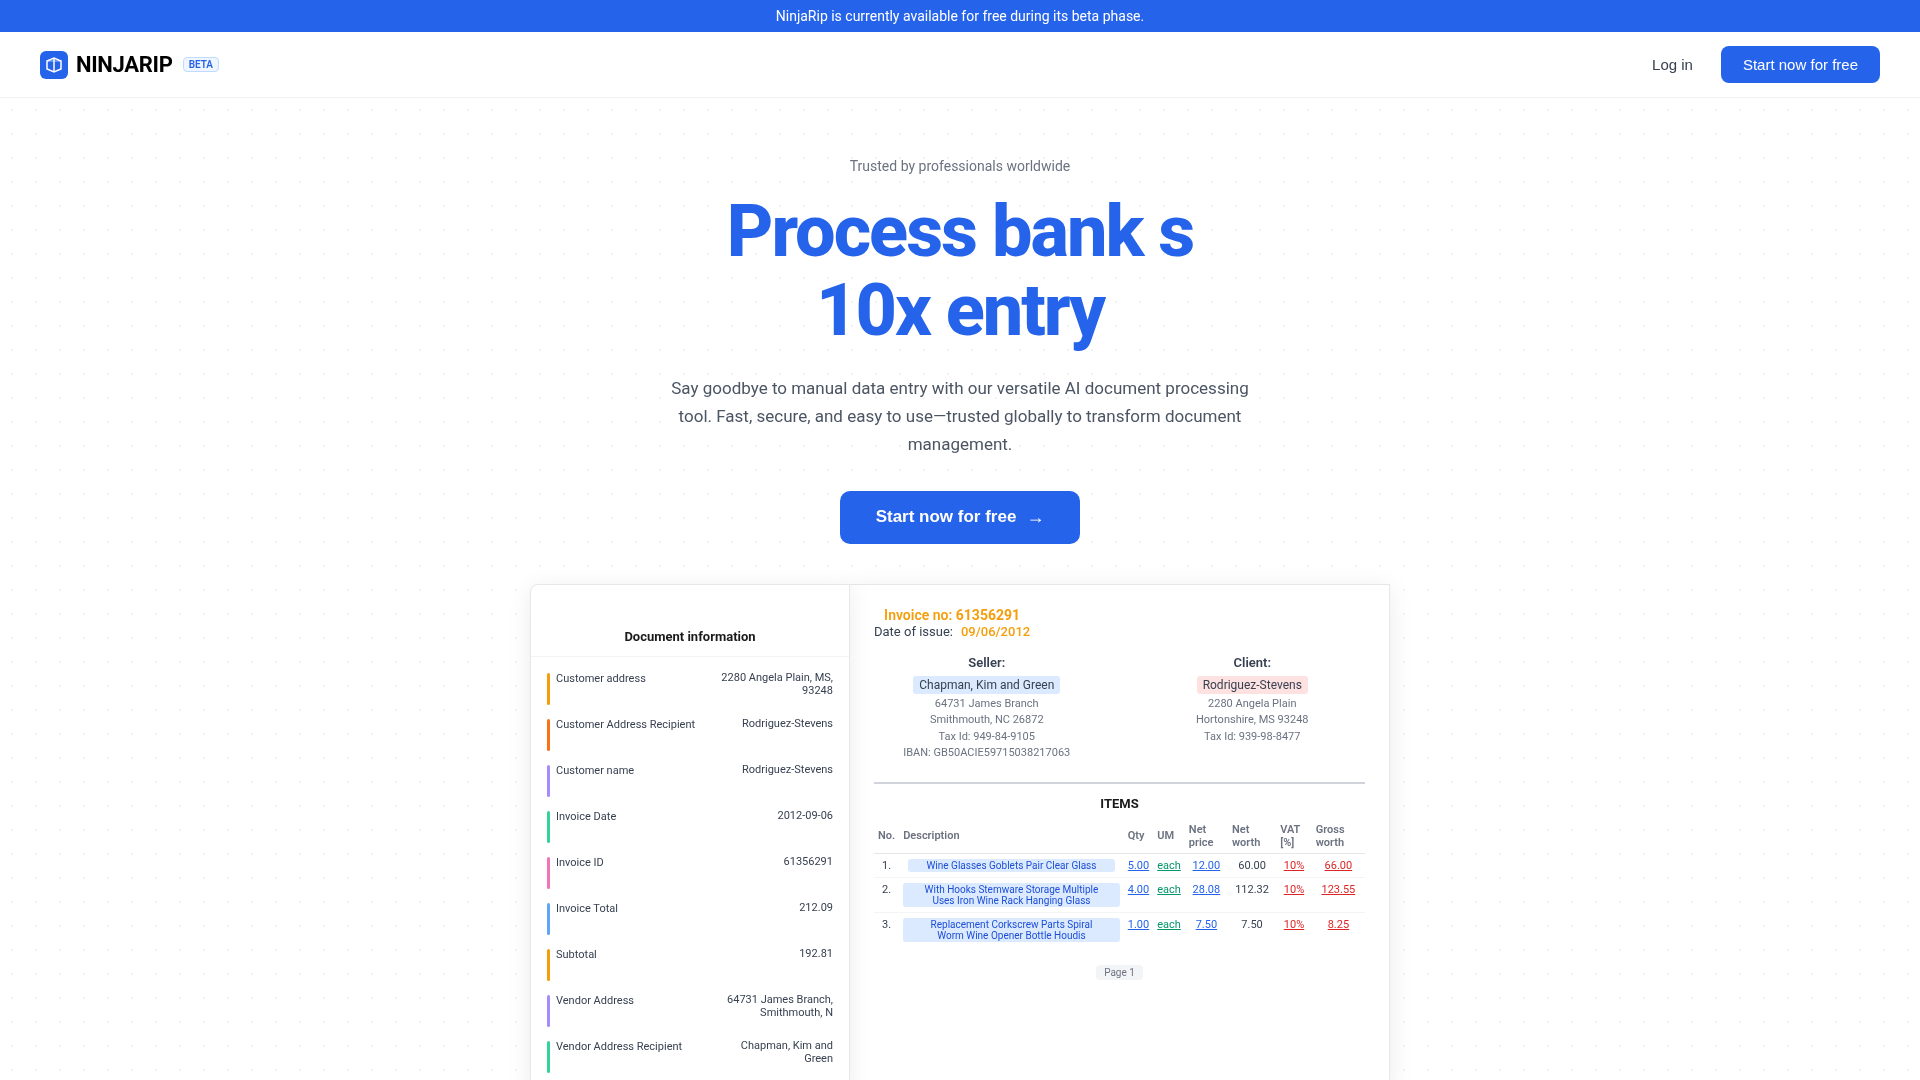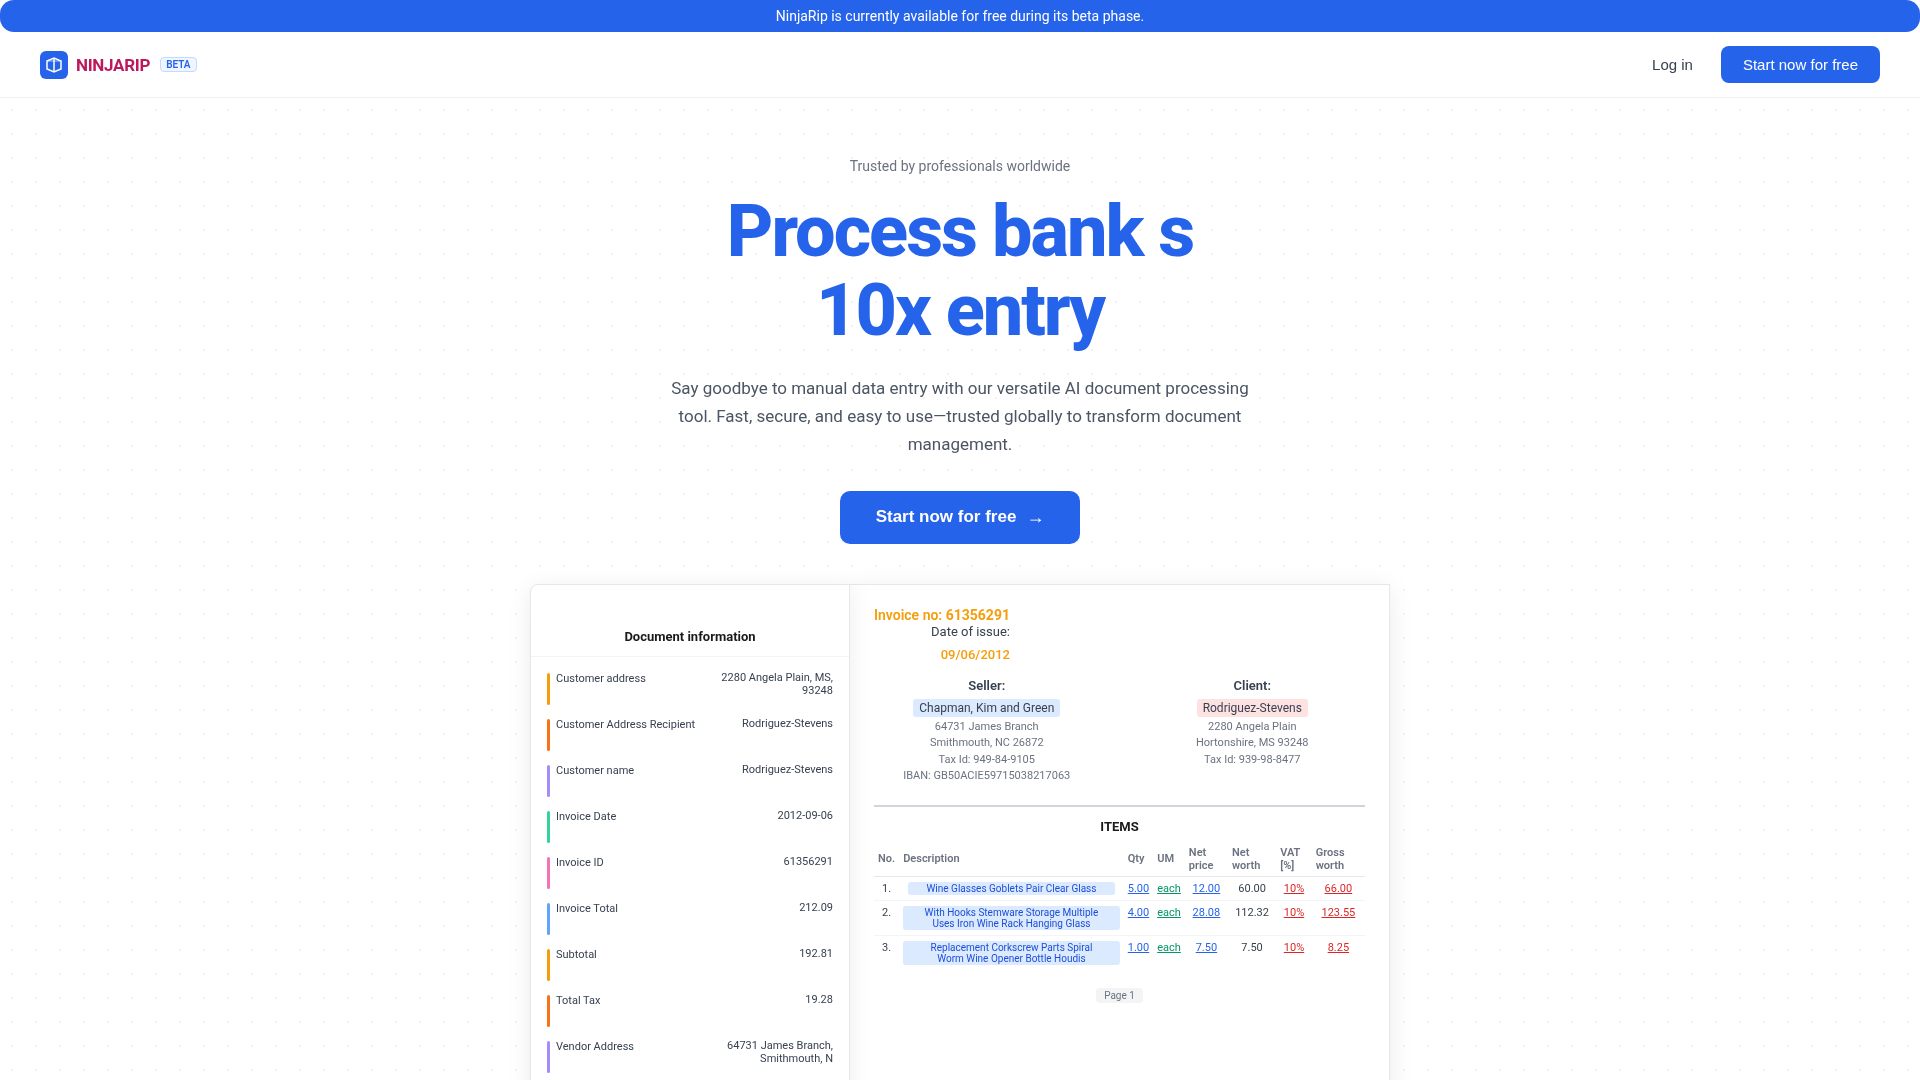--- a/index.html
+++ b/index.html
@@ -6,21 +6,20 @@
     body { font-family: -apple-system, BlinkMacSystemFont, 'Segoe UI', Roboto, sans-serif; background: #fff; overflow-x: hidden; }
 
     
     .top-banner {
       background: #2563eb;
       color: #fff;
       text-align: center;
       padding: 8px 16px;
       font-size: 14px;
       font-weight: 400;
-      border-radius: 14px;
     }
 
     
     nav {
       display: flex;
       align-items: center;
       justify-content: space-between;
       padding: 14px 40px;
       border-bottom: 1px solid #f0f0f0;
       background: #fff;
@@ -31,23 +30,23 @@
     .nav-logo {
       display: flex;
       align-items: center;
       gap: 8px;
     }
     .logo-icon {
       width: 28px;
       height: 28px;
     }
     .logo-text {
-      font-size: 17px;
+      font-size: 22px;
       font-weight: 700;
-      color: #be185d;
+      color: #000000;
       letter-spacing: -0.3px;
     }
     .logo-beta {
       font-size: 10px;
       font-weight: 600;
       color: #2563eb;
       background: #eff6ff;
       border: 1px solid #bfdbfe;
       border-radius: 4px;
       padding: 1px 5px;
@@ -212,25 +211,24 @@
     .invoice-no {
       font-size: 14px;
       color: #374151;
     }
     .invoice-no span {
       color: #f59e0b;
       font-weight: 600;
     }
     .invoice-date-row {
       display: flex;
-      align-items: flex-end;
+      align-items: flex-start;
       gap: 8px;
       font-size: 13px;
       color: #374151;
-      flex-direction: column;
     }
     .date-val {
       color: #f59e0b;
       font-weight: 500;
     }
 
     .parties-row {
       display: flex;
       gap: 40px;
       margin-bottom: 20px;
@@ -448,27 +446,20 @@
       <span class="field-label">Invoice Total</span>
     </div>
     <span class="field-value">212.09</span>
   </div>
               <div class="field-row">
     <div class="field-label-wrap">
       <div class="field-color-dot" style="background:#f59e0b"></div>
       <span class="field-label">Subtotal</span>
     </div>
     <span class="field-value">192.81</span>
-  </div>
-              <div class="field-row">
-    <div class="field-label-wrap">
-      <div class="field-color-dot" style="background:#f97316"></div>
-      <span class="field-label">Total Tax</span>
-    </div>
-    <span class="field-value">19.28</span>
   </div>
               <div class="field-row">
     <div class="field-label-wrap">
       <div class="field-color-dot" style="background:#a78bfa"></div>
       <span class="field-label">Vendor Address</span>
     </div>
     <span class="field-value">64731 James Branch, Smithmouth, N</span>
   </div>
               <div class="field-row">
     <div class="field-label-wrap">

